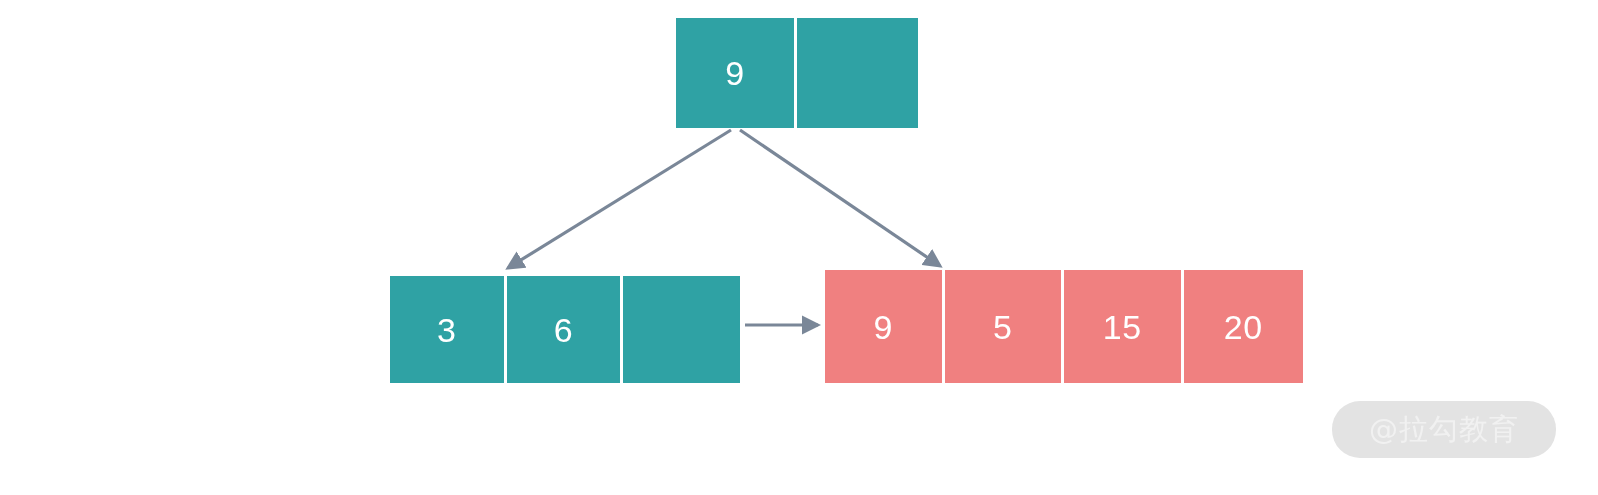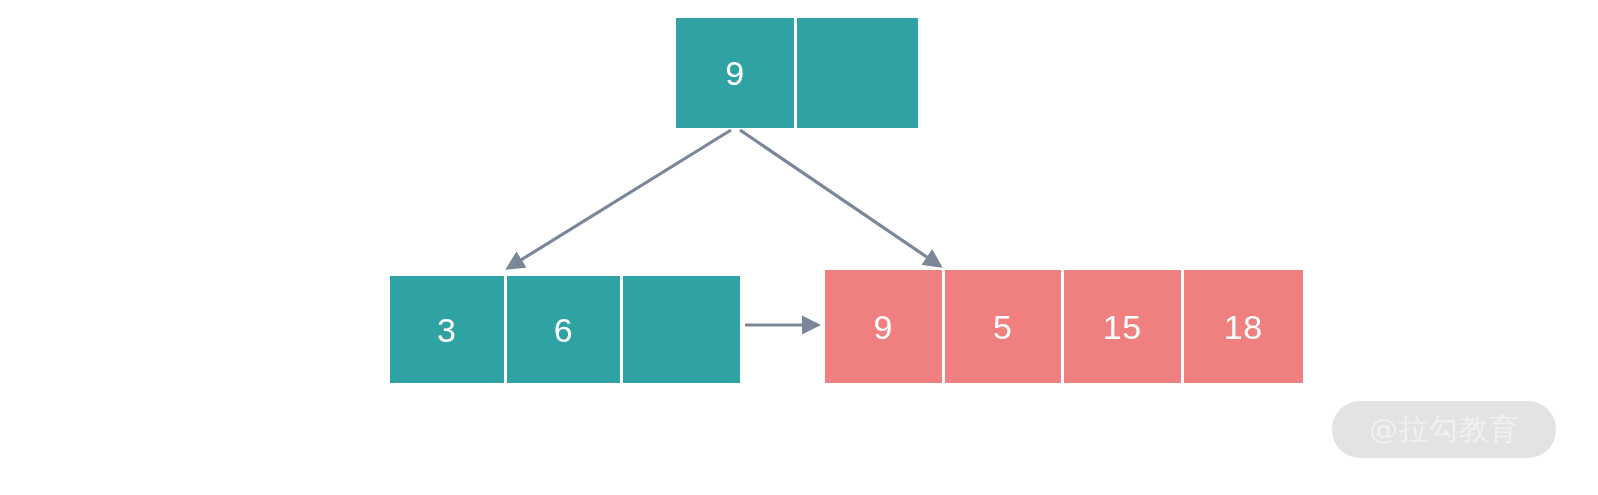--- a/index.html
+++ b/index.html
@@ -124,20 +124,20 @@
   <div id="leaf-left" class="node teal">
     <div class="cell">3</div>
     <div class="cell">6</div>
     <div class="cell"></div>
   </div>
 
   <div id="leaf-right" class="node red">
     <div class="cell">9</div>
     <div class="cell">5</div>
     <div class="cell">15</div>
-    <div class="cell">18</div>
+    <div class="cell">20</div>
   </div>
 
   <div id="watermark">
     <span>@拉勾教育</span>
   </div>
 
 </div>
 
 </body></html>

